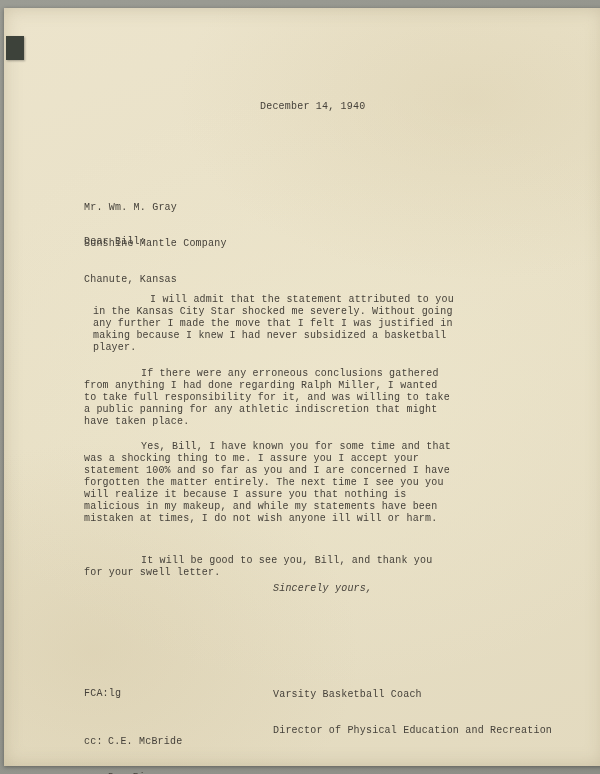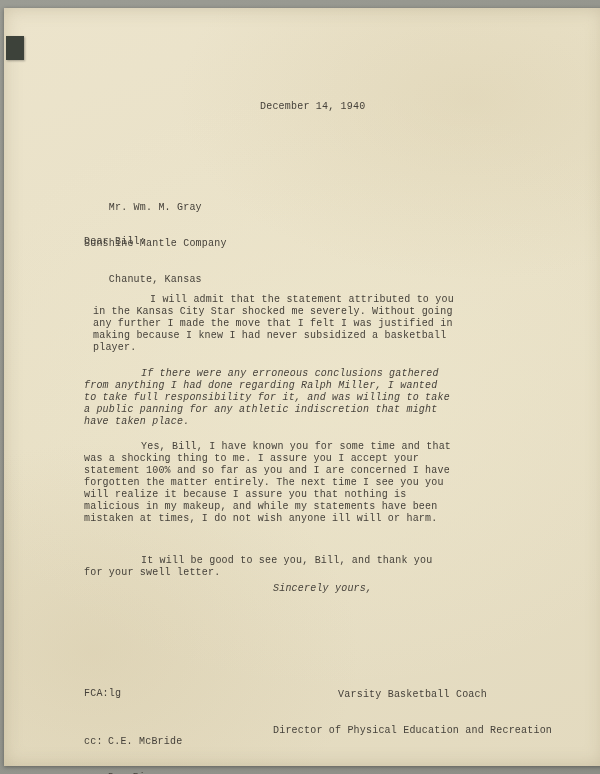--- a/index.html
+++ b/index.html
@@ -54,31 +54,31 @@
   .date-line   { left: 256px; top: 93px; }
   .recipient   { left: 80px;  top: 170px; }
   .salutation  { left: 80px;  top: 228px; }
   .paragraph {
     left: 80px;
     width: 368px;
     text-indent: 57px;
   }
   .para-1 { top: 250px; }
   .para-2 { top: 286px; margin-left: 9px; }
-  .para-3 { top: 360px; font-style: italic; }
+  .para-3 { top: 360px; }
   .para-4 { top: 433px; }
   .para-5 { top: 547px; }
   .closing     { left: 269px; top: 575px; font-style: italic; }
   .sig-block   { left: 269px; top: 657px; }
   .reference   { left: 80px;  top: 680px; }
   .cc-block    { left: 80px;  top: 704px; }
   .cc-line { display: flex; }
   .cc-label { width: 24px; flex: 0 0 24px; }
   .cc-indent { padding-left: 24px; }
-  .block-line { white-space: pre; text-align: center; }
+  .block-line { white-space: pre; }
 </style>
 </head>
 <body>
 
 <div class="scan-frame">
   <div class="paper">
 
     <div class="corner-mark"></div>
 
     <div class="typed date-line">December 14, 1940</div>

